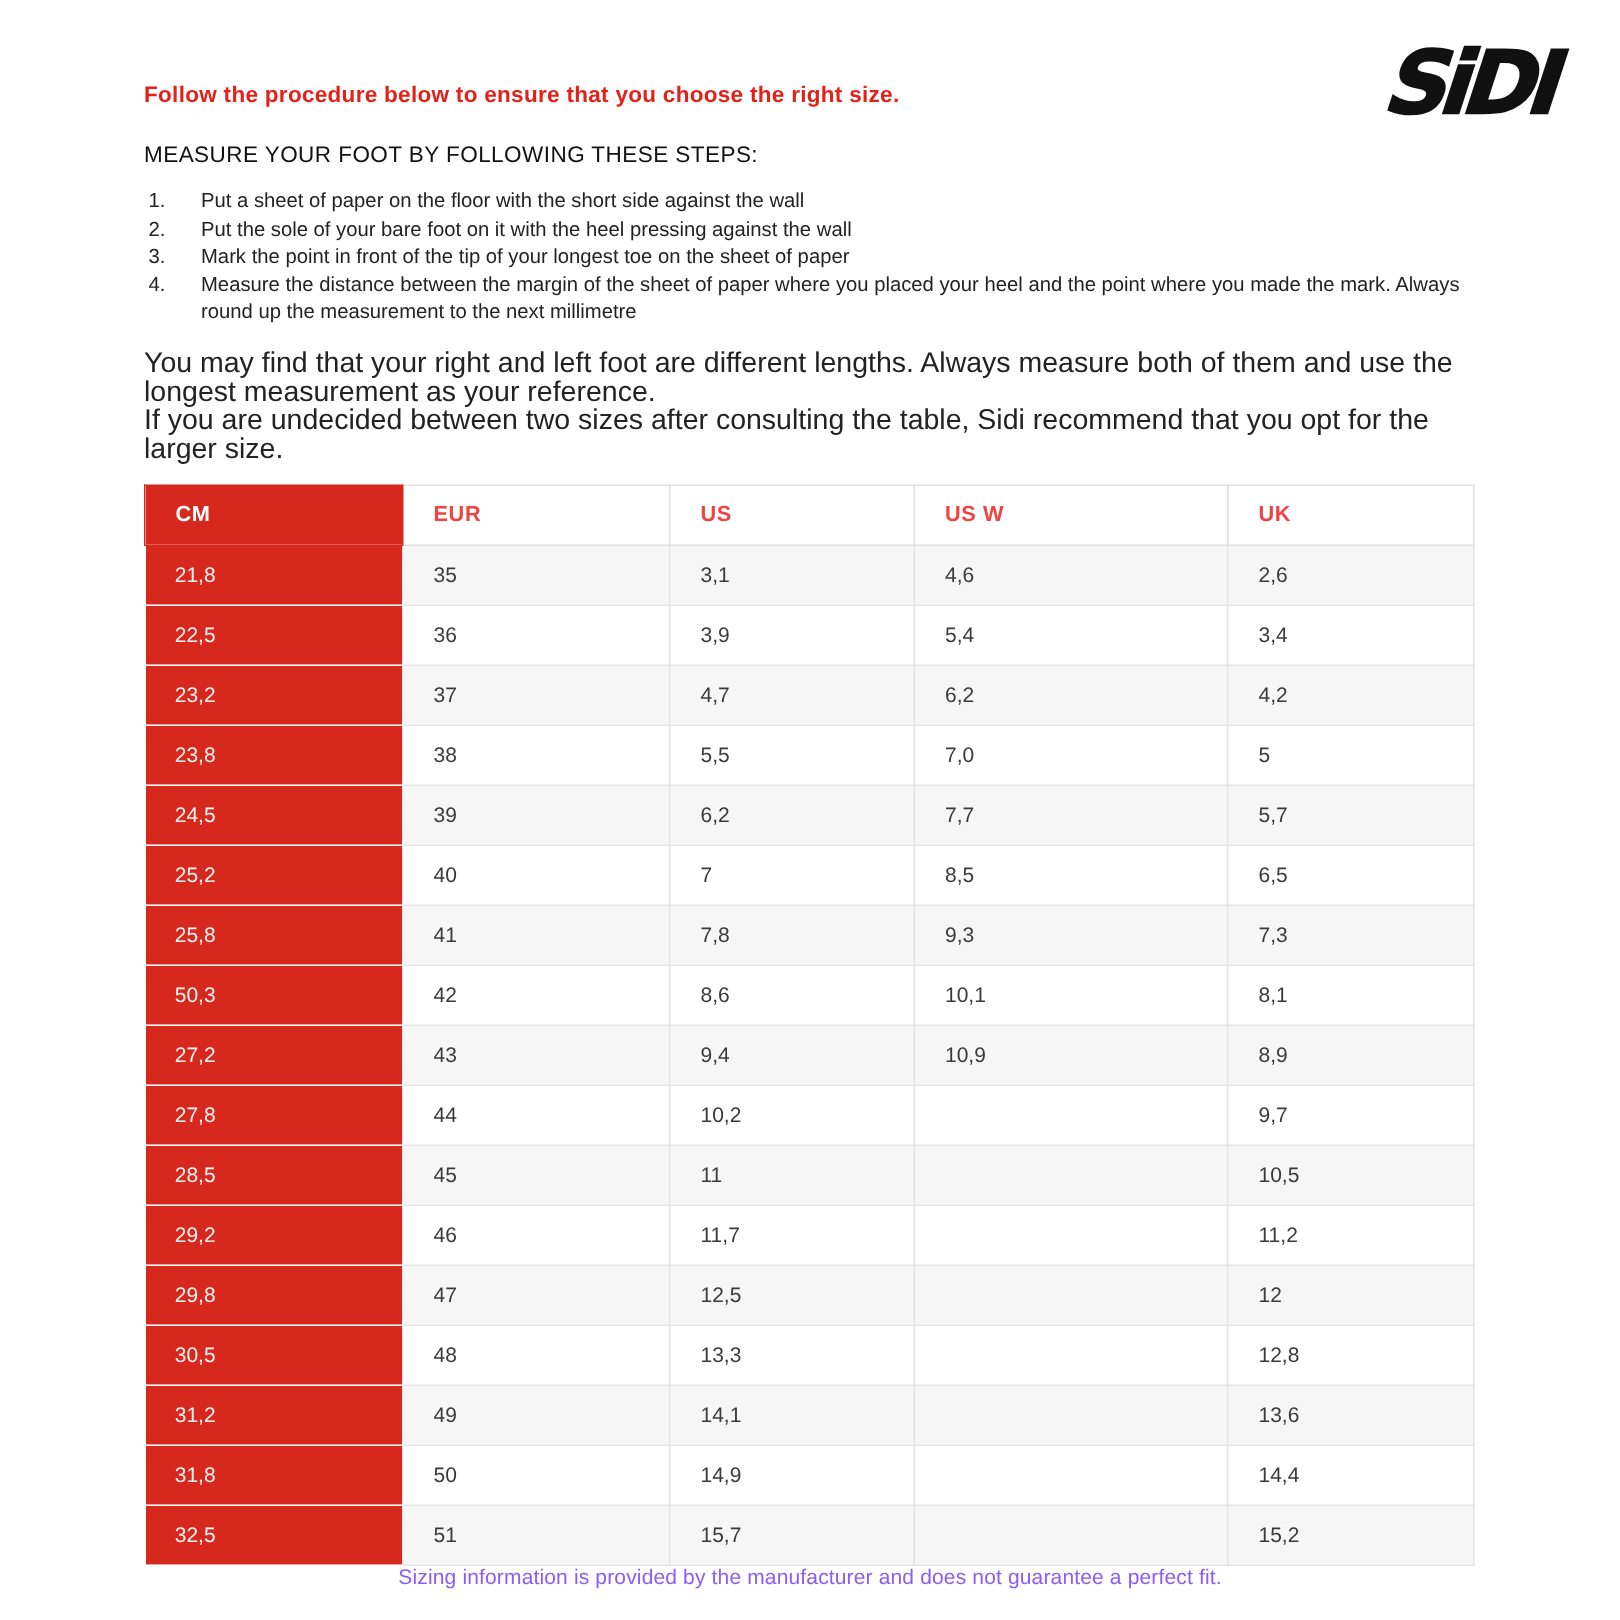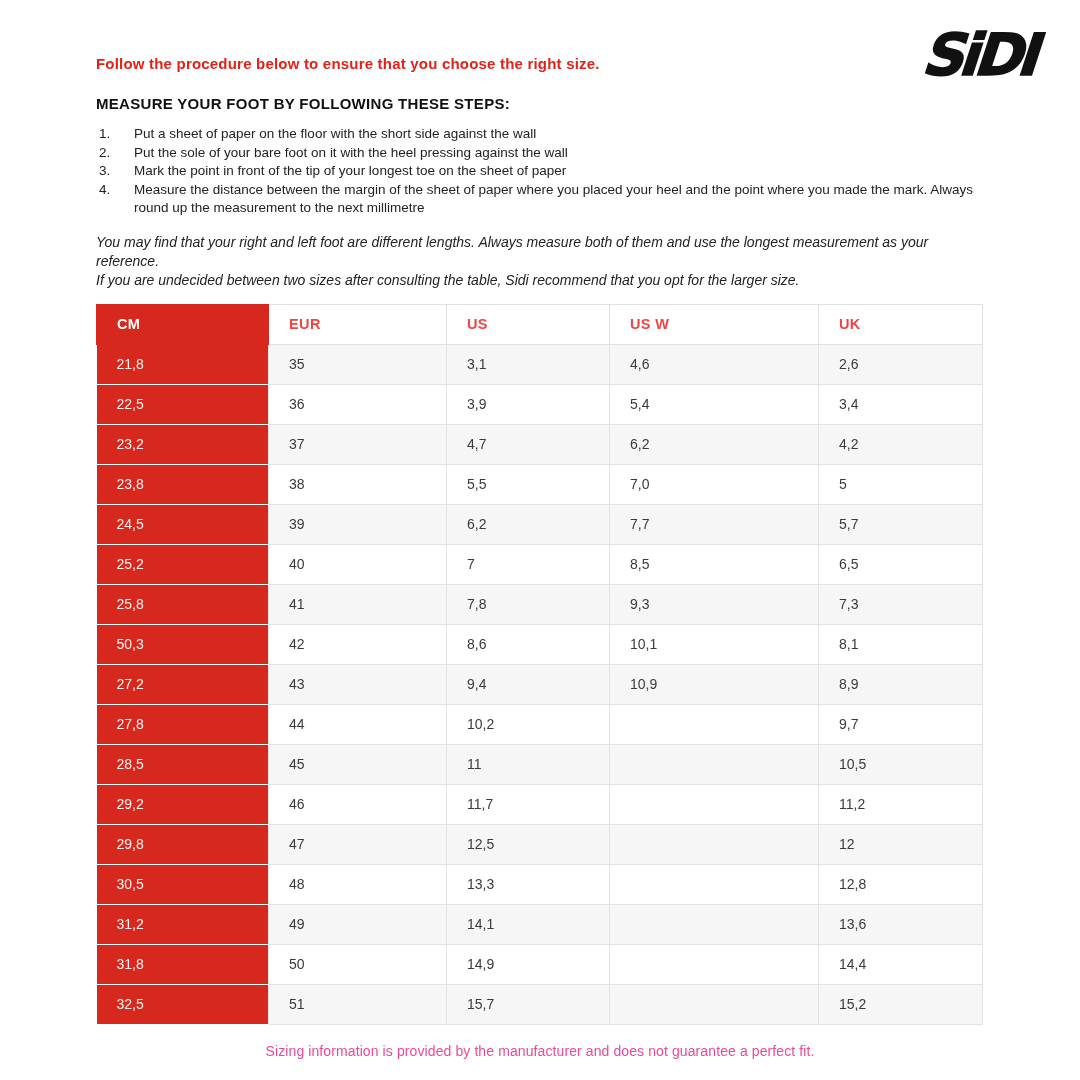--- a/index.html
+++ b/index.html
@@ -30,32 +30,32 @@
     line-height: 58px;
     letter-spacing: -5px;
     color: #111111;
     transform: skewX(-18deg);
     -webkit-text-stroke: 1.5px #111111;
   }
 
   .steps-heading {
     margin-top: 23px;
     font-size: 15px;
-    font-weight: bold;
+    font-weight: normal;
     letter-spacing: 0.3px;
     color: #111111;
   }
 
   .steps-list { margin-top: 13px; }
   .step-item { display: flex; font-size: 13.5px; line-height: 18.5px; color: #222; }
   .step-num { width: 38px; flex: 0 0 38px; padding-left: 3px; }
   .step-text { width: 845px; }
 
   .notes { margin-top: 15px; }
-  .note { font-size: 14px; line-height: 19px; color: #222; width: 890px; font-style: italic; }
+  .note { font-size: 19px; line-height: 19px; color: #222; width: 890px; }
 
   table.size-chart {
     margin-top: 14px;
     border-collapse: collapse;
     width: 886px;
     table-layout: fixed;
   }
   .size-chart th, .size-chart td {
     height: 40px;
     padding: 0 6px 0 20px;
@@ -91,21 +91,21 @@
     border: none;
     border-bottom: 1px solid rgba(255,255,255,0.3);
   }
 
   .footer-note {
     position: absolute;
     left: 0; top: 1043px;
     width: 1080px;
     text-align: center;
     font-size: 14px;
-    color: #ec4899;
+    color: #8b5cf6;
     letter-spacing: 0.1px;
   }
 </style>
 </head>
 <body>
 
 <div class="page">
 
   <div class="logo">SiDI</div>
 

